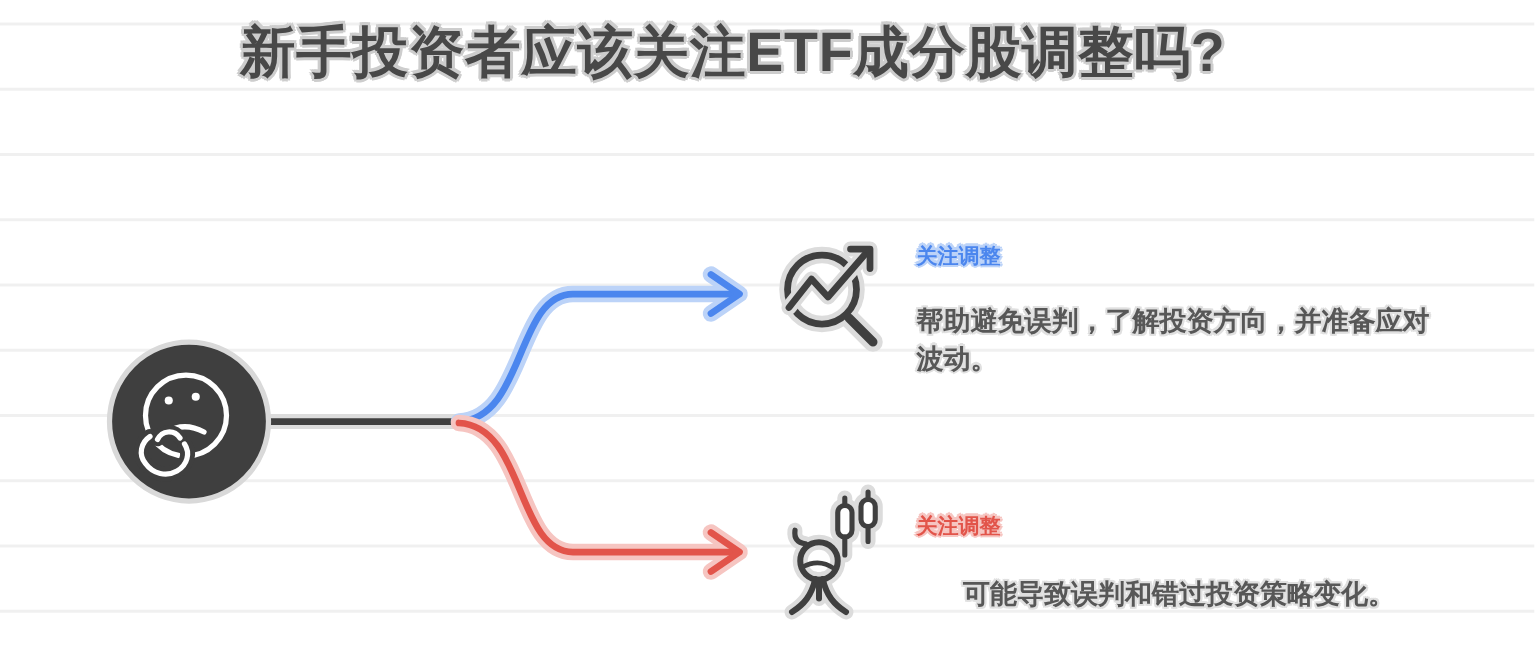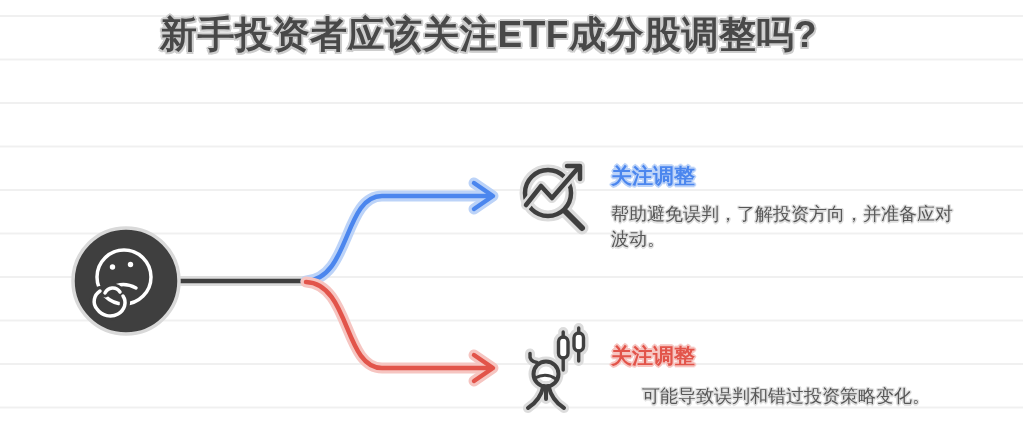--- a/index.html
+++ b/index.html
@@ -18,37 +18,38 @@
   .title{
     position:absolute;left:140px;top:10px;
     font-size:37px;font-weight:800;letter-spacing:0.5px;
     color:var(--title-ink);white-space:nowrap;
     text-shadow:-2px 0 var(--title-halo),2px 0 var(--title-halo),0 -2px var(--title-halo),0 2px var(--title-halo),
       -1.5px -1.5px var(--title-halo),1.5px -1.5px var(--title-halo),-1.5px 1.5px var(--title-halo),1.5px 1.5px var(--title-halo);
     margin-left:20px;
   }
   .branch-label{
     position:absolute;left:611px;
-    font-size:21px;font-weight:800;white-space:nowrap;
+    font-size:14px;font-weight:800;white-space:nowrap;
   }
   .focus-label{
     top:162px;color:var(--focus-accent);
     text-shadow:-1.8px 0 var(--focus-halo),1.8px 0 var(--focus-halo),0 -1.8px var(--focus-halo),0 1.8px var(--focus-halo),
       -1.3px -1.3px var(--focus-halo),1.3px -1.3px var(--focus-halo),-1.3px 1.3px var(--focus-halo),1.3px 1.3px var(--focus-halo);
   }
   .ignore-label{
     top:342px;color:var(--ignore-accent);
     text-shadow:-1.8px 0 var(--ignore-halo),1.8px 0 var(--ignore-halo),0 -1.8px var(--ignore-halo),0 1.8px var(--ignore-halo),
       -1.3px -1.3px var(--ignore-halo),1.3px -1.3px var(--ignore-halo),-1.3px 1.3px var(--ignore-halo),1.3px 1.3px var(--ignore-halo);
   }
   .branch-desc{
     position:absolute;left:611px;
     font-size:18px;line-height:25px;color:var(--desc-ink);
     text-shadow:-1.5px 0 var(--desc-halo),1.5px 0 var(--desc-halo),0 -1.5px var(--desc-halo),0 1.5px var(--desc-halo),
       -1.1px -1.1px var(--desc-halo),1.1px -1.1px var(--desc-halo),-1.1px 1.1px var(--desc-halo),1.1px 1.1px var(--desc-halo);
+    font-weight:bold;
   }
   .focus-desc{top:202px;width:356px;}
   .ignore-desc{top:384px;width:400px;margin-left:31px;}
 
   
   .halo{stroke:var(--ink-halo);fill:none;stroke-linecap:round;stroke-linejoin:round;}
   .ink{stroke:var(--ink-dark);fill:none;stroke-linecap:round;stroke-linejoin:round;}
   .halo-blue{stroke:var(--focus-halo);fill:none;stroke-linecap:round;stroke-linejoin:round;}
   .stroke-blue{stroke:var(--focus-accent);fill:none;stroke-linecap:round;stroke-linejoin:round;}
   .halo-red{stroke:var(--ignore-halo);fill:none;stroke-linecap:round;stroke-linejoin:round;}

